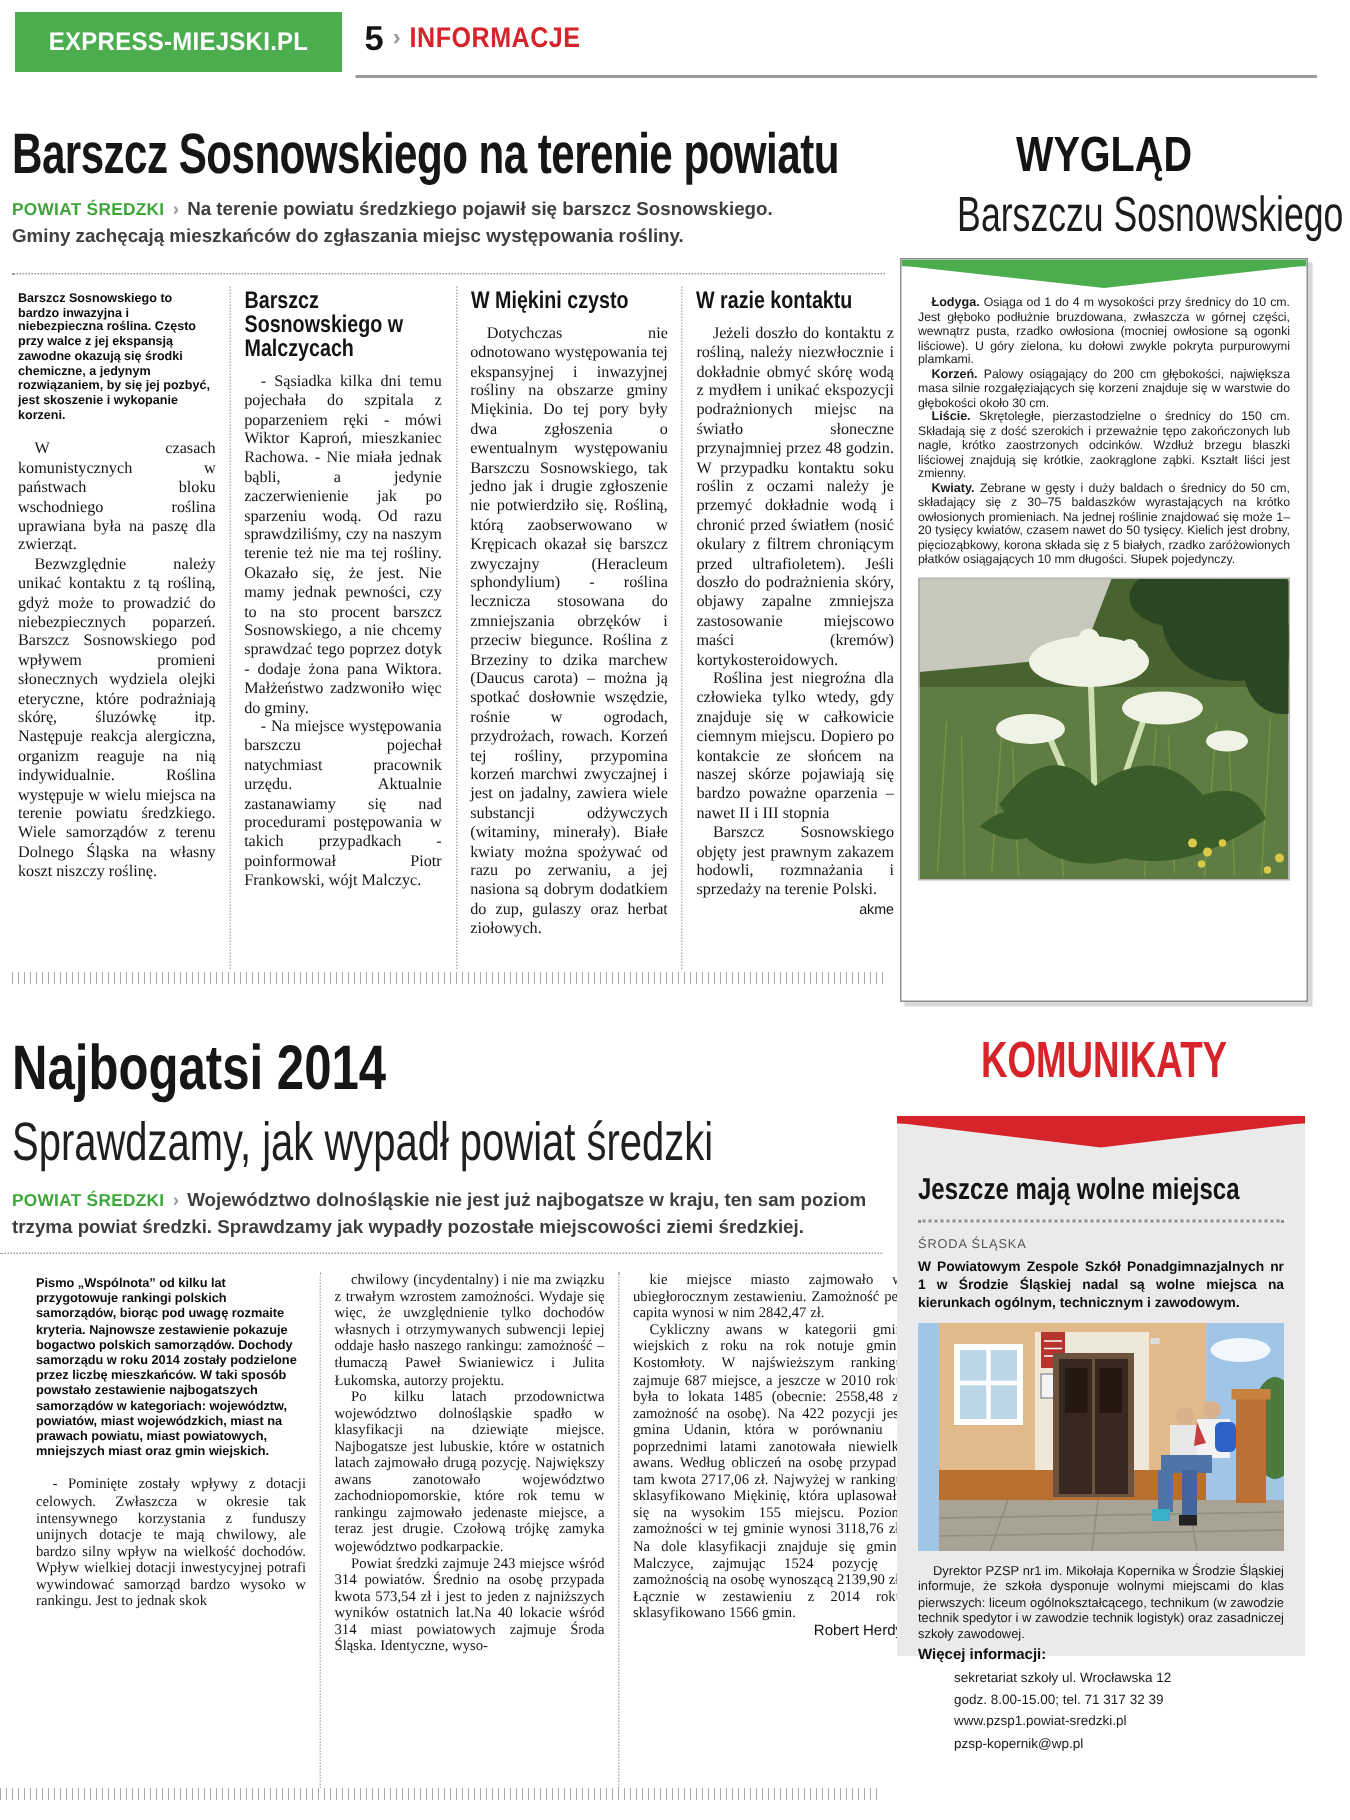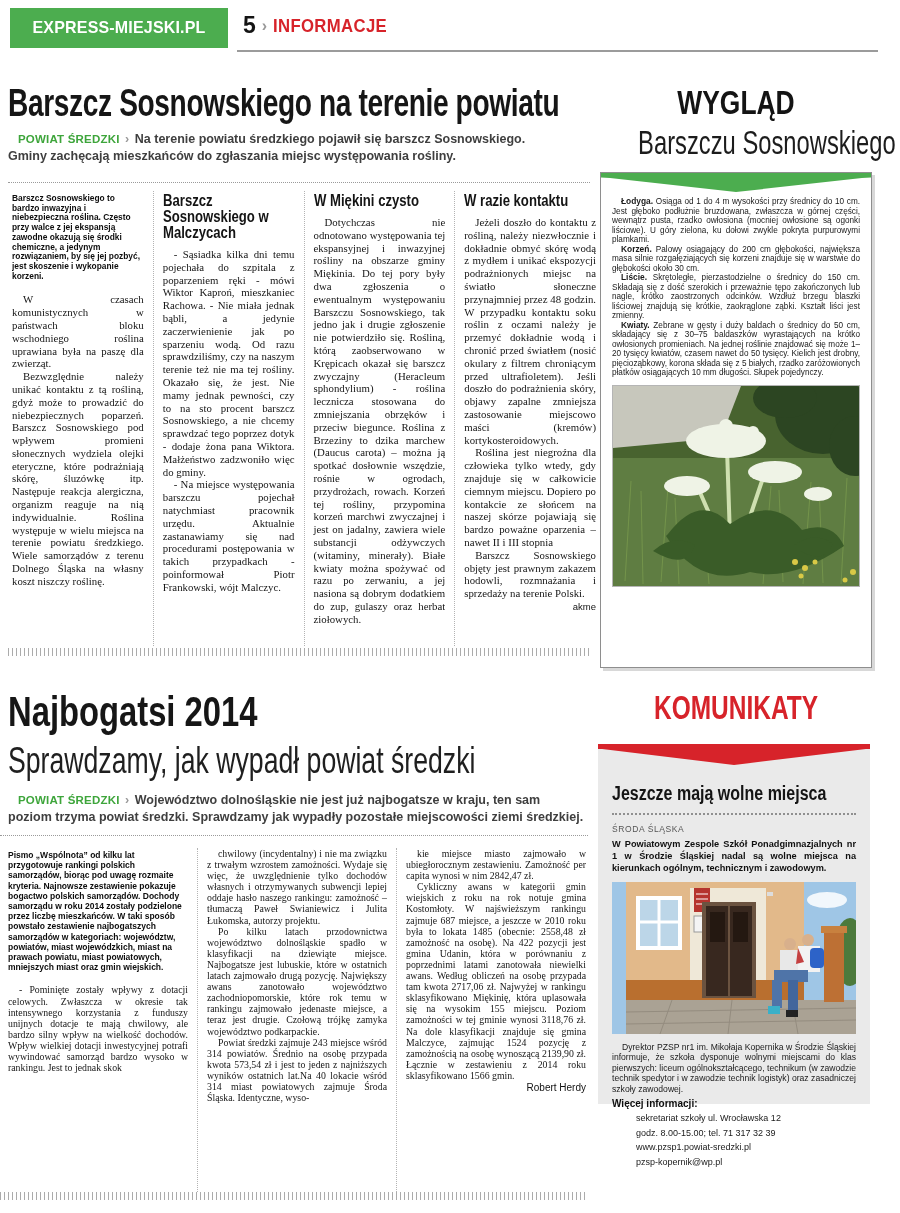--- a/index.html
+++ b/index.html
@@ -20,29 +20,29 @@
 
   
   .dotrule{border-top:1px dotted #9a9a9a;height:0;position:absolute;}
   .bars{position:absolute;height:8px;
         background:repeating-linear-gradient(90deg,#ababab 0 1px,transparent 1px 4px);}
   .condensedXL{font-weight:bold;white-space:nowrap;transform-origin:0 0;color:#161616;}
 
   
   .a1-headline{position:absolute;left:8px;top:82px;font-size:38px;transform:scaleX(.74);letter-spacing:-.5px;}
   .lead{position:absolute;font-size:12.5px;line-height:16.5px;font-weight:bold;color:#3f3f3f;}
-  .lead .tag{color:#3ea53b;font-size:11.5px;letter-spacing:.2px;margin-left:10px;}
+  .lead .tag{color:#3ea53b;font-size:11.5px;letter-spacing:.2px;}
   .lead .arr{color:#9a9a9a;padding:0 2px;}
   .a1-lead{left:8px;top:131px;width:548px;}
 
   .cols{position:absolute;display:flex;align-items:stretch;}
   .col{flex:1 1 0;overflow:hidden;}
   .col + .col{border-left:1px dotted #b3b3b3;margin-left:9px;padding-left:9px;}
   .cols1{left:12px;top:191px;width:584px;height:455px;}
-  .cols2{left:8px;top:848px;width:578px;height:344px;}
+  .cols2{left:24px;top:848px;width:578px;height:344px;}
 
   .colhead{font-weight:bold;font-size:16px;line-height:16px;color:#141414;
            transform:scaleX(.82);transform-origin:0 0;width:122%;margin:2px 0 7px;}
   .introB1{font-weight:bold;font-size:8.4px;line-height:9.7px;color:#0d0d0d;margin:3px 0 12px;}
   .introB2{font-weight:bold;font-size:8.5px;line-height:10.2px;color:#0d0d0d;margin:2px 0 12px;}
   .bodytxt p{margin:0;text-align:justify;text-indent:11px;color:#151515;}
   .s1 .bodytxt p{font-family:"Liberation Serif",serif;font-size:10.8px;line-height:12.8px;}
   .s2 .bodytxt p{font-family:"Liberation Serif",serif;font-size:9.8px;line-height:11.1px;}
   .byline{font-weight:normal;font-size:9.5px;text-align:right;margin-top:1px;color:#111;}
 

